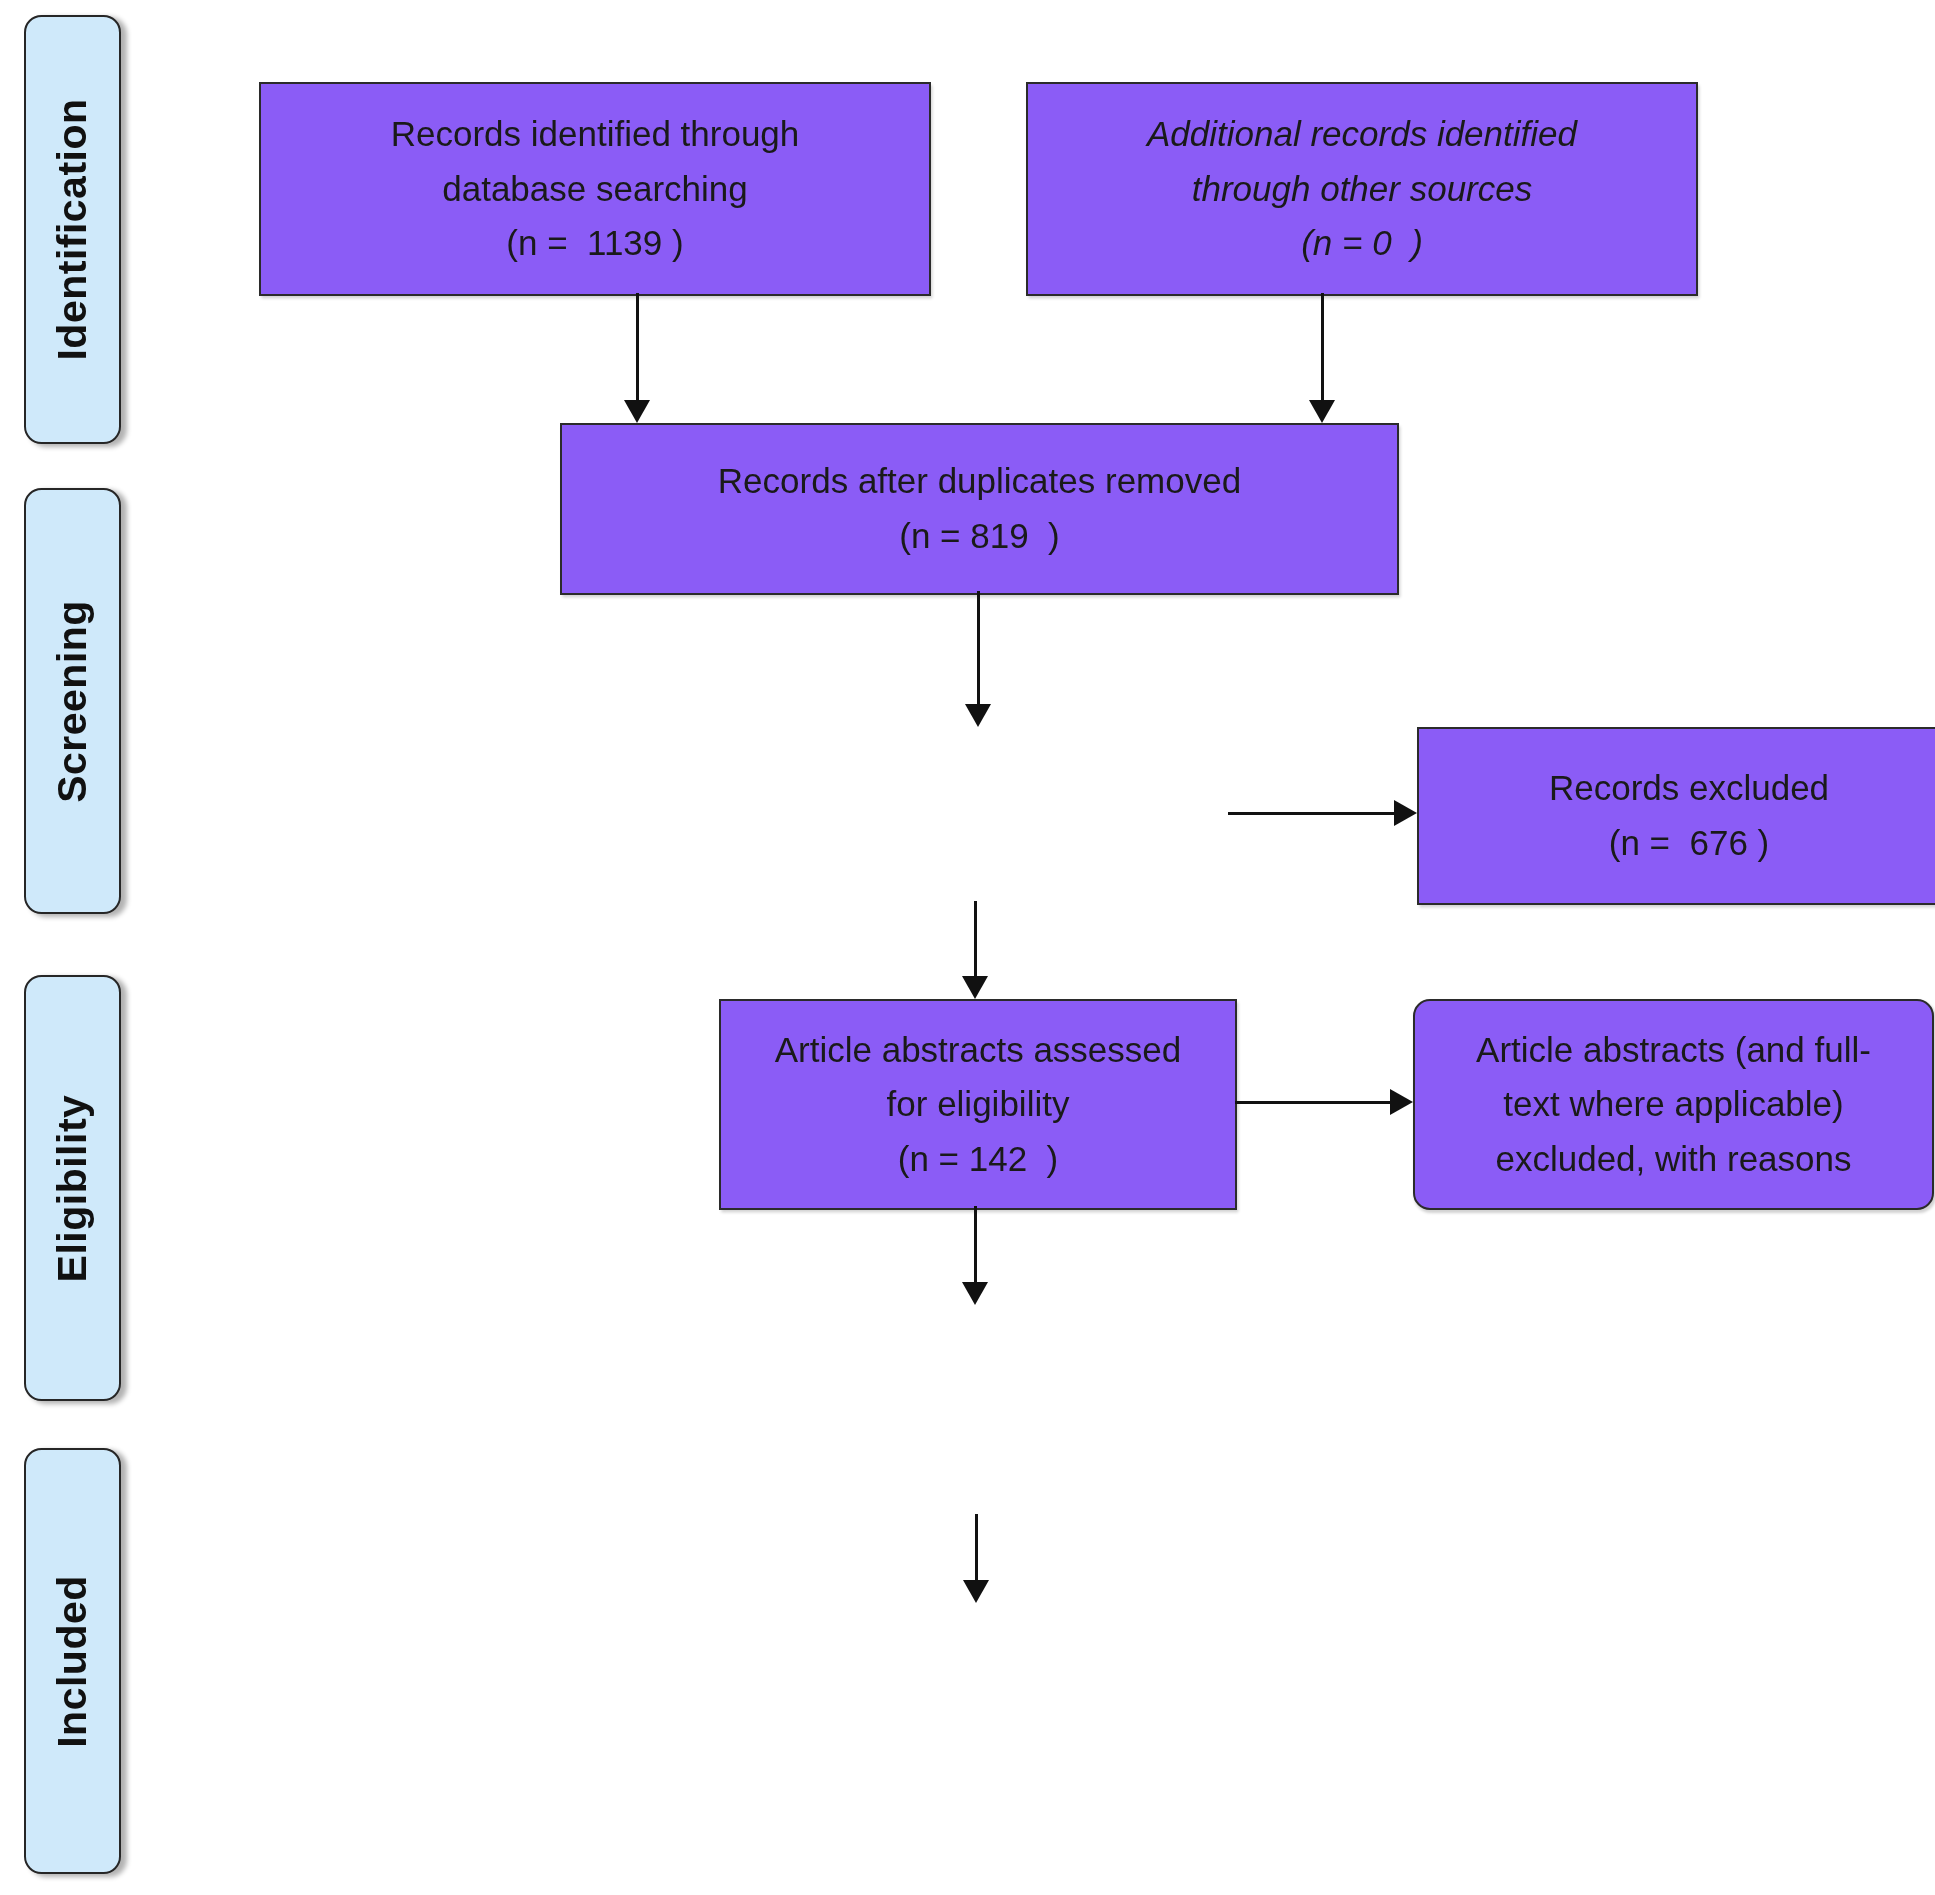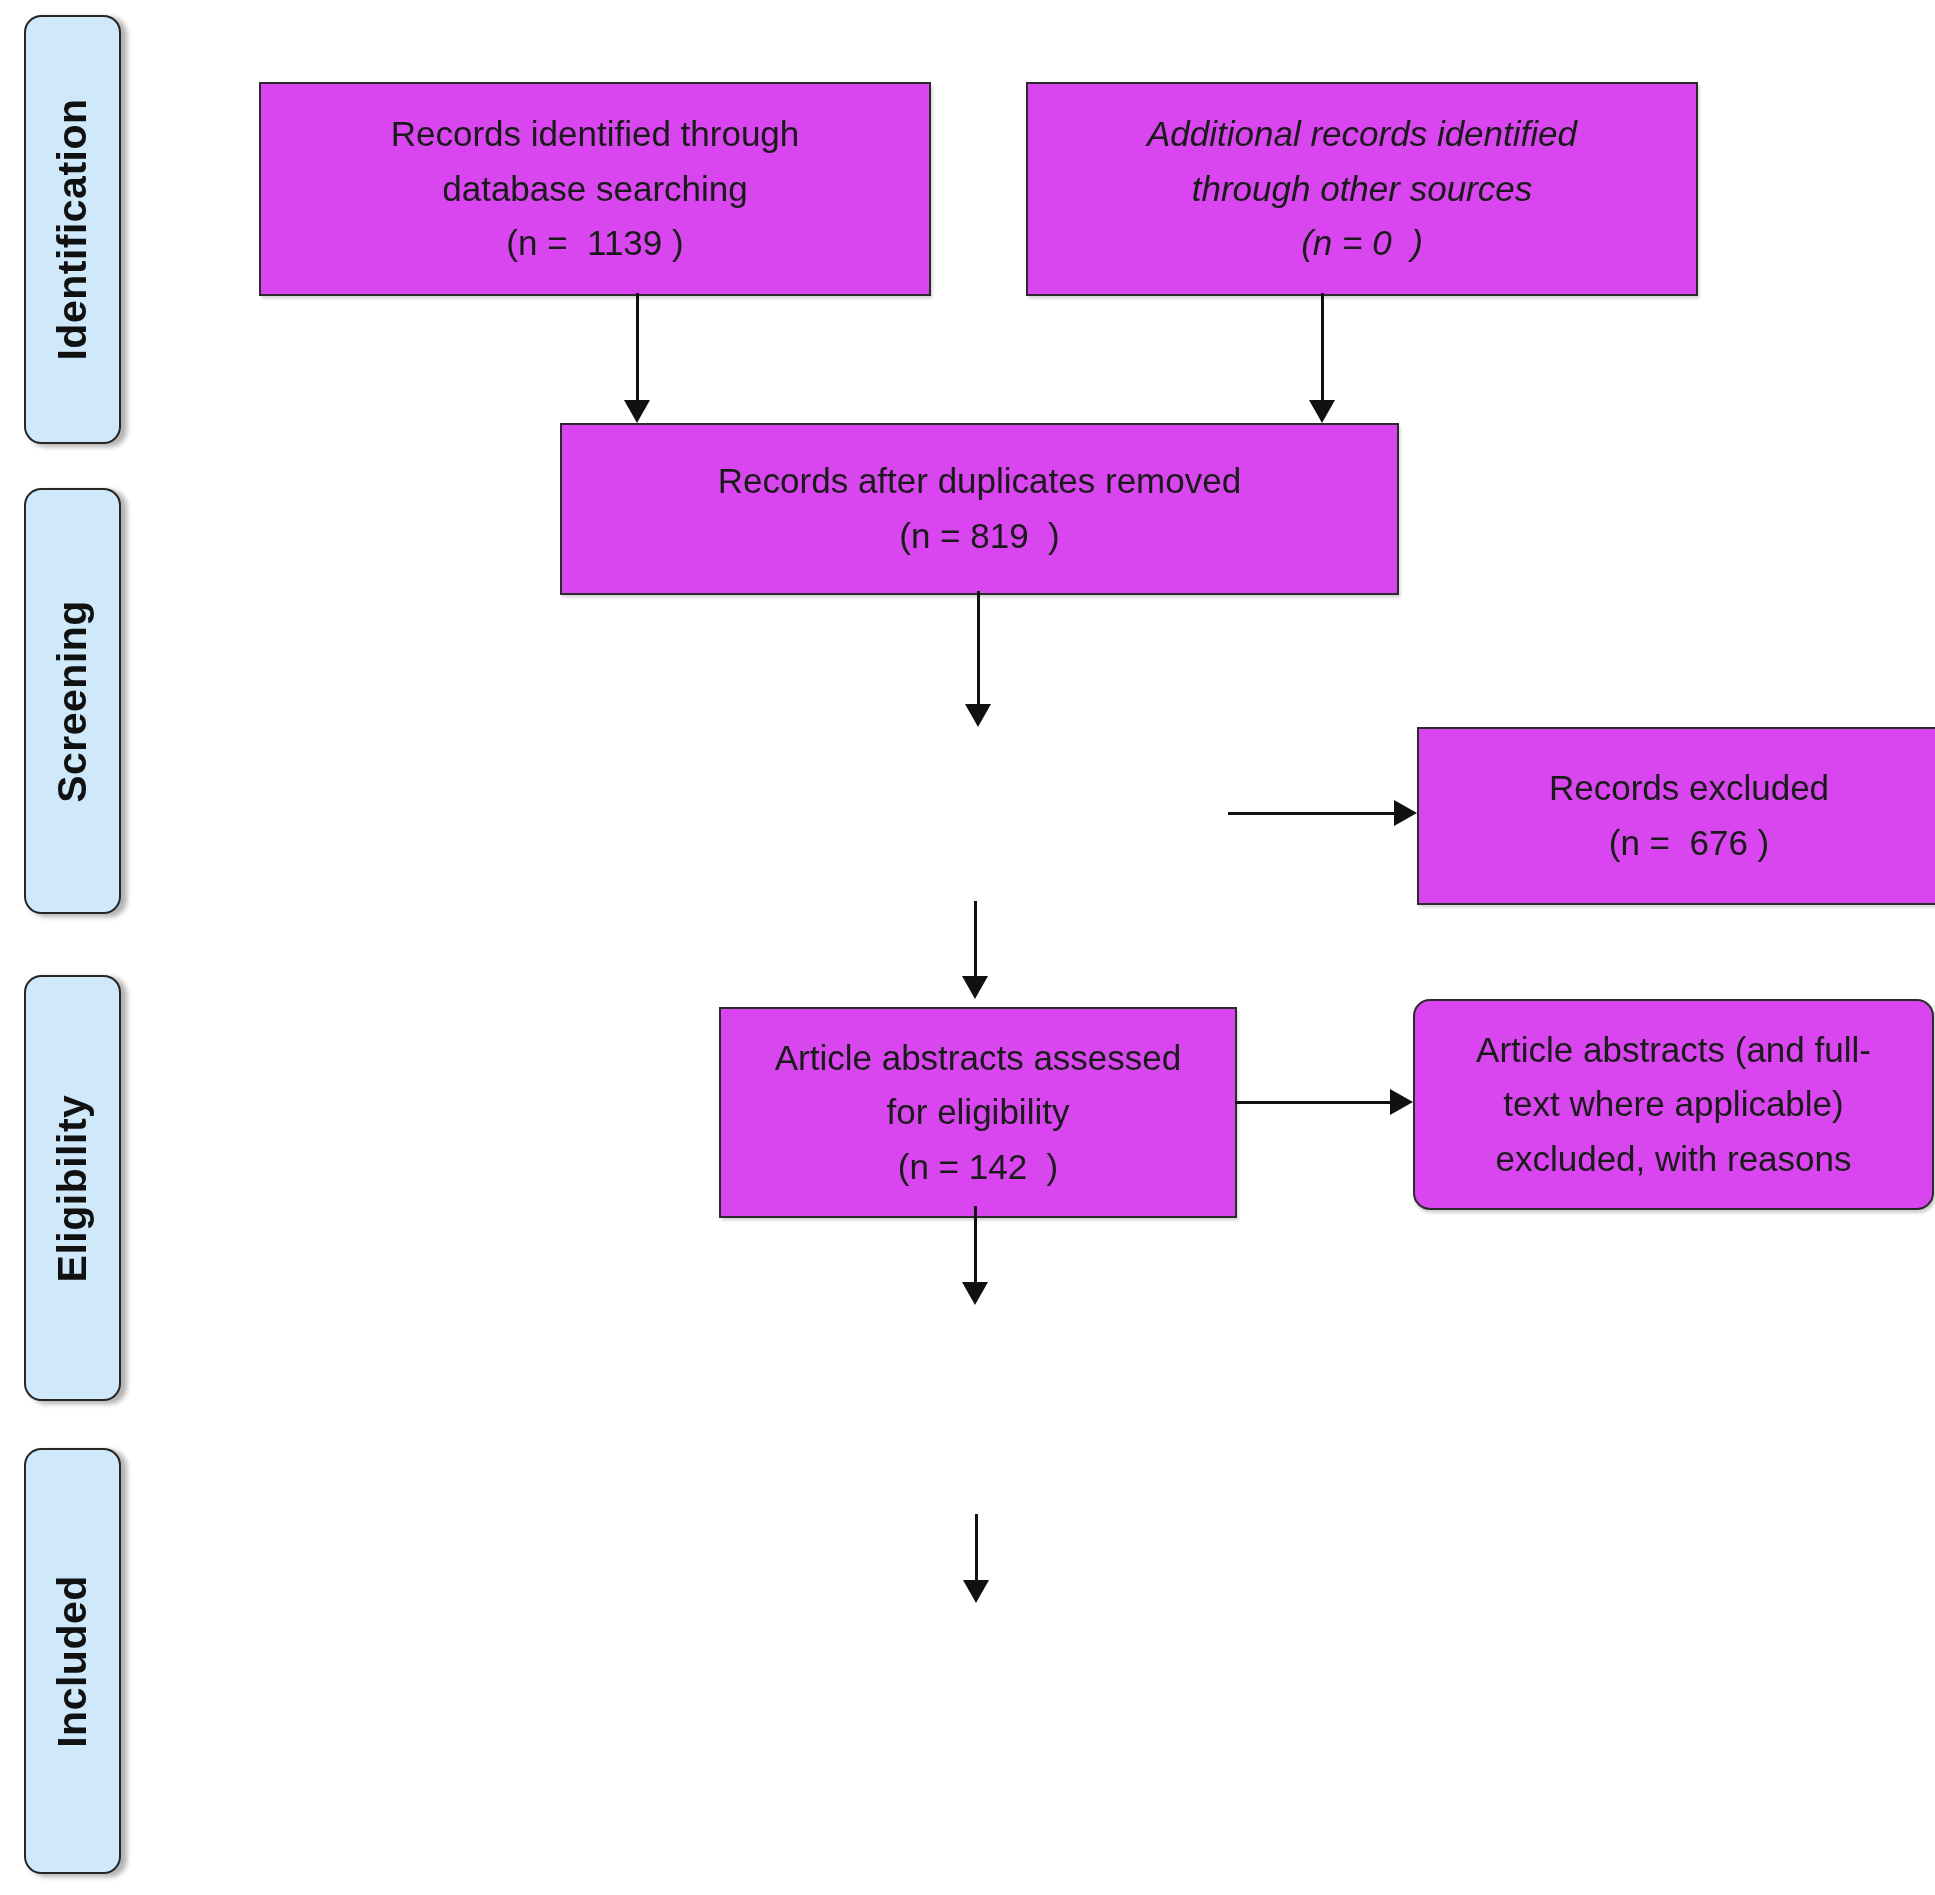--- a/index.html
+++ b/index.html
@@ -34,21 +34,21 @@
     white-space: nowrap;
     font-weight: bold;
     font-size: 41px;
     letter-spacing: 0.5px;
     color: #111111;
   }
 
   
   .fbox {
     position: absolute;
-    background: #d946ef;
+    background: #8b5cf6;
     border: 2.9px solid #2b2b2b;
     box-shadow: 1.9px 2.9px 2.9px rgba(0,0,0,0.18);
     display: flex;
     align-items: center;
     justify-content: center;
     text-align: center;
     color: #1a1a1a;
     font-size: 35px;
     line-height: 1.56;
   }
@@ -115,21 +115,21 @@
   <div class="fbox" style="left:560px; top:423px; width:835px; height:168px;">
     <span class="txt">Records after duplicates removed
 (n = 819  )</span>
   </div>
 
   <div class="fbox" style="left:1417px; top:727px; width:512px; height:174px;padding-left:14px;">
     <span class="txt">Records excluded
 (n =  676 )</span>
   </div>
 
-  <div class="fbox" style="left:719px; top:999px; width:514px; height:207px;margin-top:8px;">
+  <div class="fbox" style="left:719px; top:999px; width:514px; height:207px;">
     <span class="txt">Article abstracts assessed
 for eligibility
 (n = 142  )</span>
   </div>
   <div class="fbox" style="left:1413px; top:999px; width:517px; height:207px;border-radius:17px;">
     <span class="txt">Article abstracts (and full-
 text where applicable)
 excluded, with reasons</span>
   </div>
 

